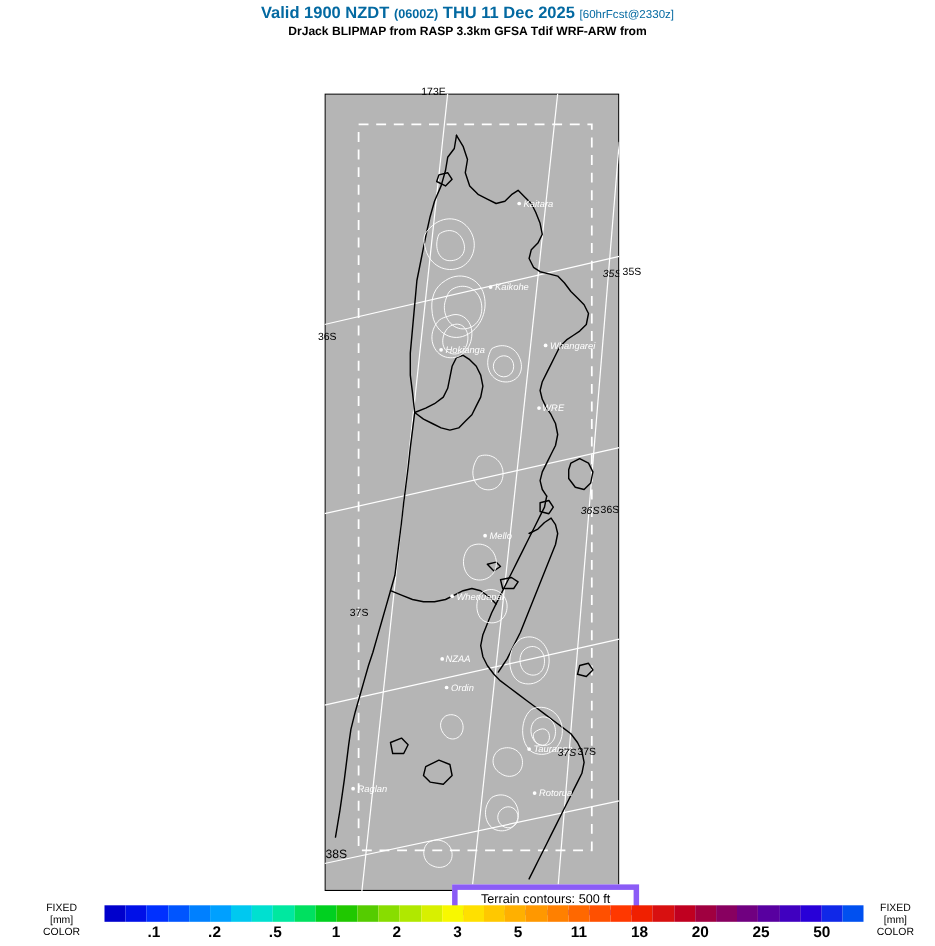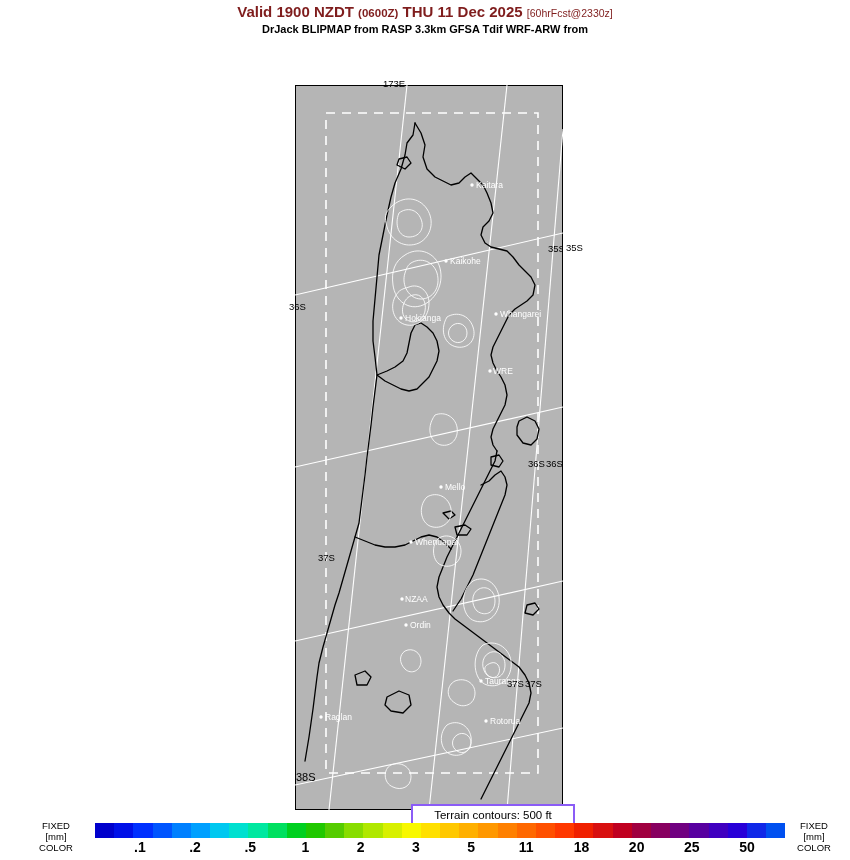--- a/index.html
+++ b/index.html
@@ -30,21 +30,21 @@
   .title {
     font-size: 19px;
     font-weight: bold;
     color: #000;
     margin-top: 6px;
     letter-spacing: 0.2px;
   }
   .subtitle {
     font-size: 15px;
     font-weight: bold;
-    color: #7f1d1d;
+    color: #0369a1;
     margin-top: 3px;
   }
   .subtitle .utc {
     font-size: 11.5px;
     font-weight: bold;
   }
   .subtitle .fcst {
     font-size: 10.5px;
     font-weight: normal;
   }
@@ -55,41 +55,42 @@
     margin-top: 3px;
   }
 
   
   .map-wrap {
     position: absolute;
     left: 295px;
     top: 85px;
     width: 252px;
     height: 725px;
+    font-style: italic;
   }
   .map-bg {
     position: absolute;
     left: 0; top: 0;
     width: 268px; height: 725px;
     background: #b5b5b5;
   }
   .map-svg {
     position: absolute;
     left: 0; top: 0;
   }
 
   
   .terrain-note {
     position: absolute;
     left: 411px;
     top: 804px;
     width: 160px;
     height: 18px;
     background: #ffffff;
-    border: 2px solid #8b5cf6;
+    border: 5px solid #8b5cf6;
     font-size: 11.5px;
     color: #000;
     text-align: center;
     line-height: 18px;
   }
 
   
   .legend {
     position: absolute;
     left: 0;

